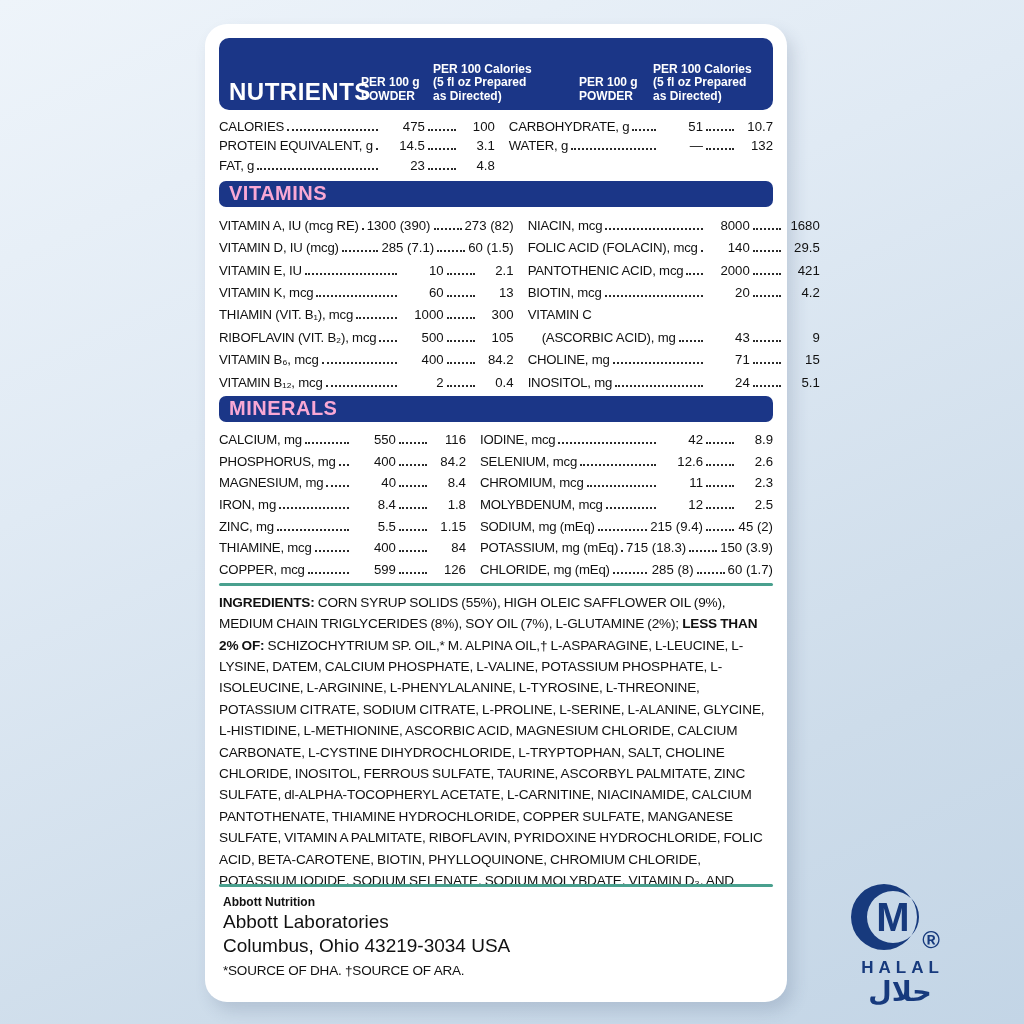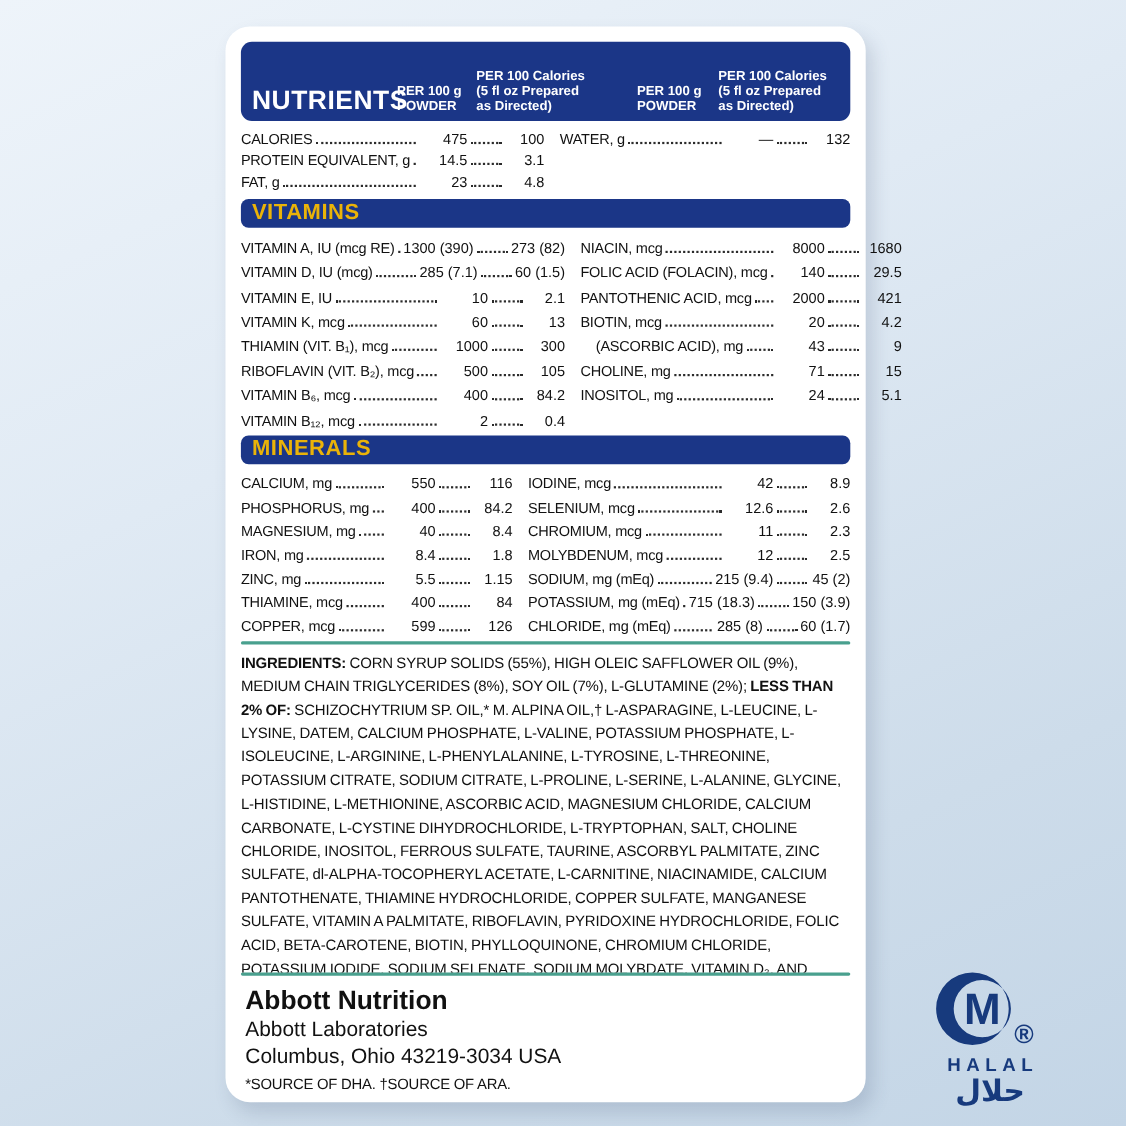--- a/index.html
+++ b/index.html
@@ -20,21 +20,21 @@
   .hdrbar{
     background:#1b3687;color:#fff;border-radius:10px;
     height:72px;display:grid;
     grid-template-columns:132px 72px 116px 1fr 74px 112px;
     align-items:end;padding:5px 8px 5px 10px;box-sizing:border-box;
   }
   .hdr-title{font-size:24px;font-weight:bold;letter-spacing:.5px;line-height:1;padding-bottom:1px;}
   .colhead{font-size:12px;font-weight:bold;line-height:1.12;padding-bottom:2px;}
   .colhead span{display:block;}
   .secbar{
-    background:#1b3687;color:#eab308;border-radius:7px;height:26px;
+    background:#1b3687;color:#f9a8d4;border-radius:7px;height:26px;
     display:flex;align-items:center;padding-left:10px;box-sizing:border-box;
     font-size:20px;font-weight:bold;letter-spacing:.5px;
   }
   
   .cols{display:grid;grid-template-columns:1fr 1fr;column-gap:14px;}
   .nrow{display:flex;align-items:flex-end;white-space:nowrap;}
   .rows-top .nrow{height:19.5px;}
   .rows-vit .nrow{height:22.4px;}
   .rows-min .nrow{height:21.6px;}
   .nlabel{font-size:13.2px;letter-spacing:-0.2px;}
@@ -45,21 +45,21 @@
   .v1{font-size:13.2px;text-align:right;min-width:44px;}
   .v2{font-size:13.2px;text-align:right;min-width:36px;}
   
   .teal{height:3px;background:#49a08e;border-radius:2px;}
   .ingredients{
     margin-top:6px;font-size:13.6px;line-height:21.4px;letter-spacing:-0.15px;
     text-align:left;word-spacing:-0.5px;height:292px;overflow:hidden;
   }
   .ingredients b{font-weight:bold;text-align:center;}
   .footer{margin-top:8px;padding-left:4px;}
-  .f-company{font-size:24px;font-weight:bold;line-height:1.25;}
+  .f-company{font-size:12px;font-weight:bold;line-height:1.25;}
   .f-line{font-size:19px;line-height:1.25;}
   .f-note{font-size:13.5px;margin-top:6px;letter-spacing:-0.2px;}
   
   .halal{position:absolute;left:834px;top:882px;width:132px;text-align:center;color:#173a7d;}
   .halal-word{font-size:17px;font-weight:bold;letter-spacing:5px;margin-top:-2px;padding-left:5px;}
   .halal-ar{font-size:27px;font-weight:bold;line-height:1.05;font-family:"DejaVu Sans",sans-serif;}
   .spacer-v4{height:4px;} .spacer-v6{height:6px;} .spacer-v8{height:8px;}
 </style>
 </head>
 <body>
@@ -110,20 +110,27 @@
         <div class="nrow">
           <span class="nlabel">FAT, g</span>
           <span class="lead"></span>
           <span class="v1">23</span>
           <span class="lead l2"></span>
           <span class="v2">4.8</span>
         </div>
       </div>
     <div>
         <div class="nrow">
+          <span class="nlabel">CARBOHYDRATE, g</span>
+          <span class="lead"></span>
+          <span class="v1">51</span>
+          <span class="lead l2"></span>
+          <span class="v2">10.7</span>
+        </div>
+        <div class="nrow">
           <span class="nlabel">WATER, g</span>
           <span class="lead"></span>
           <span class="v1">—</span>
           <span class="lead l2"></span>
           <span class="v2">132</span>
         </div>
       </div>
   </div>
 
   <div class="spacer-v8"></div>
@@ -212,20 +219,23 @@
           <span class="v1">2000</span>
           <span class="lead l2"></span>
           <span class="v2">421</span>
         </div>
         <div class="nrow">
           <span class="nlabel">BIOTIN, mcg</span>
           <span class="lead"></span>
           <span class="v1">20</span>
           <span class="lead l2"></span>
           <span class="v2">4.2</span>
+        </div>
+        <div class="nrow">
+          <span class="nlabel">VITAMIN C</span>
         </div>
         <div class="nrow">
           <span class="nlabel ind">(ASCORBIC ACID), mg</span>
           <span class="lead"></span>
           <span class="v1">43</span>
           <span class="lead l2"></span>
           <span class="v2">9</span>
         </div>
         <div class="nrow">
           <span class="nlabel">CHOLINE, mg</span>

